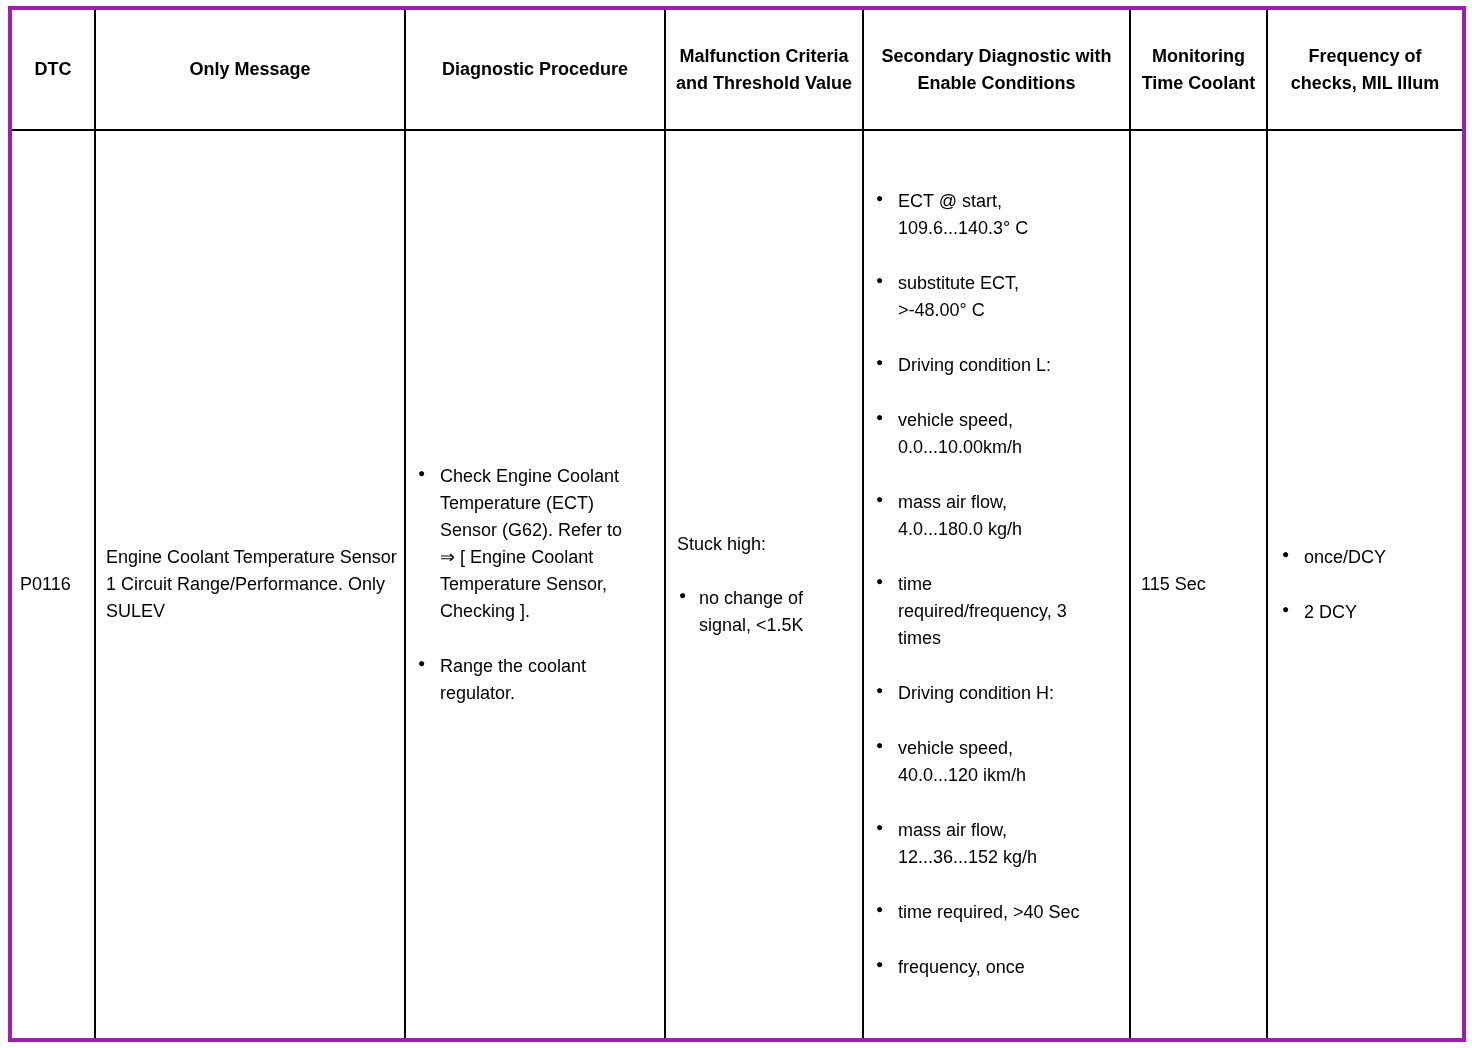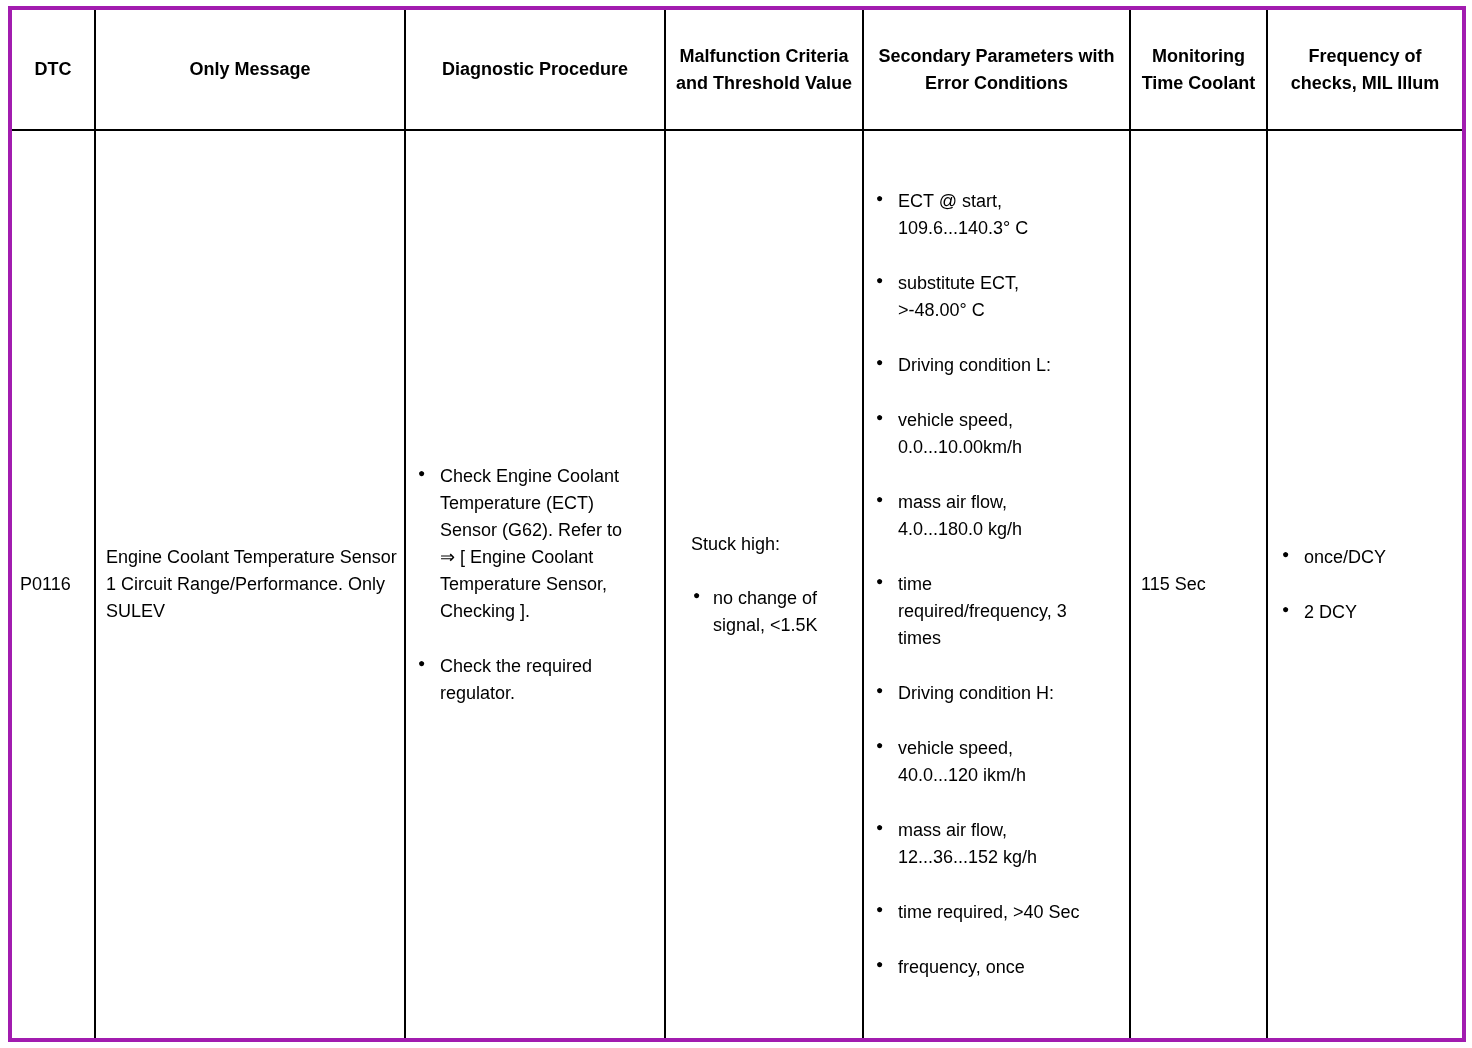--- a/index.html
+++ b/index.html
@@ -56,21 +56,21 @@
   ul.bullets li::before {
     content: "●";
     position: absolute;
     left: 2px;
     top: 1px;
     font-size: 12px;
   }
   
   td.cell-diag li      { padding-right: 25px; }
   td.cell-secondary li { padding-right: 40px; }
-  td.cell-malf { padding-left: 25px; }
+  td.cell-malf { padding-left: 11px; }
   td.cell-malf ul.bullets { margin-top: 27px; }
   td.cell-malf li { padding-left: 22px; margin-bottom: 0; }
   td.cell-dtc { padding-left: 8px; }
   td.cell-monitoring { padding-left: 10px; }
   td.cell-frequency { padding-left: 12px; }
 </style>
 </head>
 <body>
 
 <table class="doc-table">
@@ -82,33 +82,33 @@
     <col style="width:267px">
     <col style="width:137px">
     <col style="width:197px">
   </colgroup>
   <thead>
     <tr>
       <th>DTC</th>
       <th>Only Message</th>
       <th>Diagnostic Procedure</th>
       <th>Malfunction Criteria and Threshold Value</th>
-      <th>Secondary Parameters with Error Conditions</th>
+      <th>Secondary Diagnostic with Enable Conditions</th>
       <th>Monitoring Time Coolant</th>
       <th>Frequency of checks, MIL Illum</th>
     </tr>
   </thead>
   <tbody>
     <tr>
       <td class="cell-dtc">P0116</td>
       <td class="cell-error">Engine Coolant Temperature Sensor 1 Circuit Range/Performance. Only SULEV</td>
       <td class="cell-diag">
         <ul class="bullets">
           <li>Check Engine Coolant Temperature (ECT) Sensor (G62). Refer to ⇒ [ Engine Coolant Temperature Sensor, Checking ].</li>
-          <li>Check the required regulator.</li>
+          <li>Range the coolant regulator.</li>
         </ul>
       </td>
       <td class="cell-malf">
         <div>Stuck high:</div>
         <ul class="bullets">
           <li>no change of signal, &lt;1.5K</li>
         </ul>
       </td>
       <td class="cell-secondary">
         <ul class="bullets">

